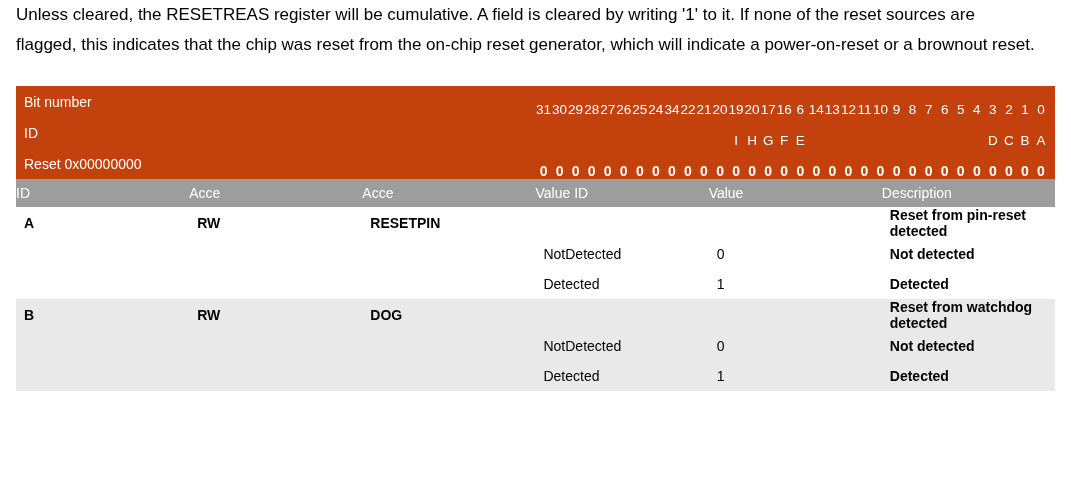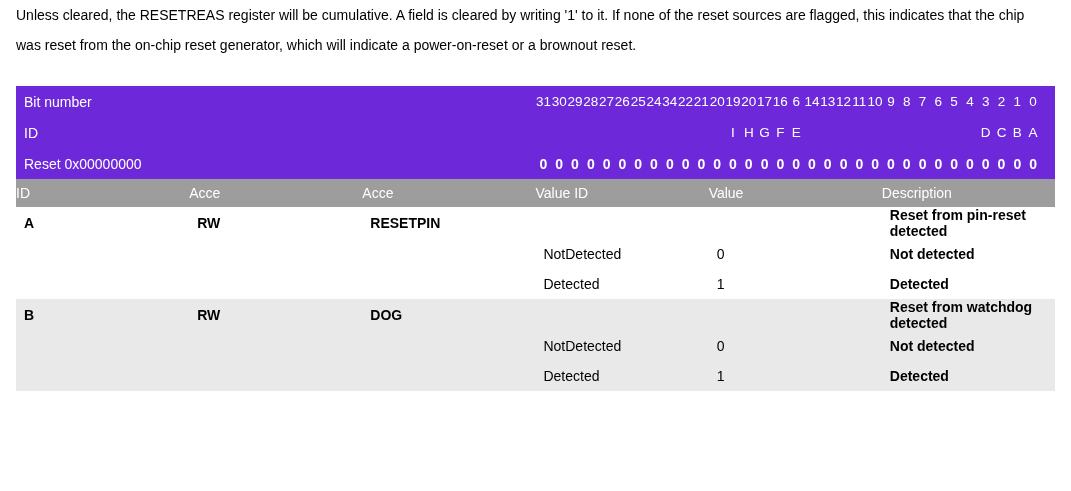--- a/index.html
+++ b/index.html
@@ -21,61 +21,61 @@
     box-sizing: border-box;
     padding: 0 16px;
   }
   .section-title {
     font-size: 17px;
     line-height: 22px;
     margin: 8px 0 14px 0;
     color: #000;
   }
   .body-text {
-    font-size: 14px;
+    font-size: 17px;
     line-height: 30px;
     margin: 0 0 26px 0;
     max-width: 1020px;
     color: #000;
   }
   table.reg {
     border-collapse: collapse;
     width: 1039px;
     table-layout: fixed;
   }
   table.reg td, table.reg th {
     padding: 0;
     margin: 0;
     vertical-align: middle;
   }
   
   .bitrow {
-    background: #6d28d9;
+    background: #c2410c;
     color: #ffffff;
     height: 31px;
   }
   .bitrow .lbl {
     font-size: 14px;
     padding-left: 8px;
     text-align: left;
     white-space: nowrap;
   }
   .bitrow.reset .lbl {
     font-weight: normal;
     color: #ffffff;
   }
   .bitcells {
     padding: 0;
   }
   .bits {
     display: flex;
     justify-content: flex-end;
-    align-items: center;
+    align-items: flex-end;
     height: 31px;
-    padding-right: 14px;
+    padding-right: 6px;
   }
   .bits span {
     display: inline-block;
     width: 24px;
     text-align: center;
     font-size: 13.5px;
     color: #ffffff;
   }
   .bitrow.reset .bits span {
     font-weight: bold;

